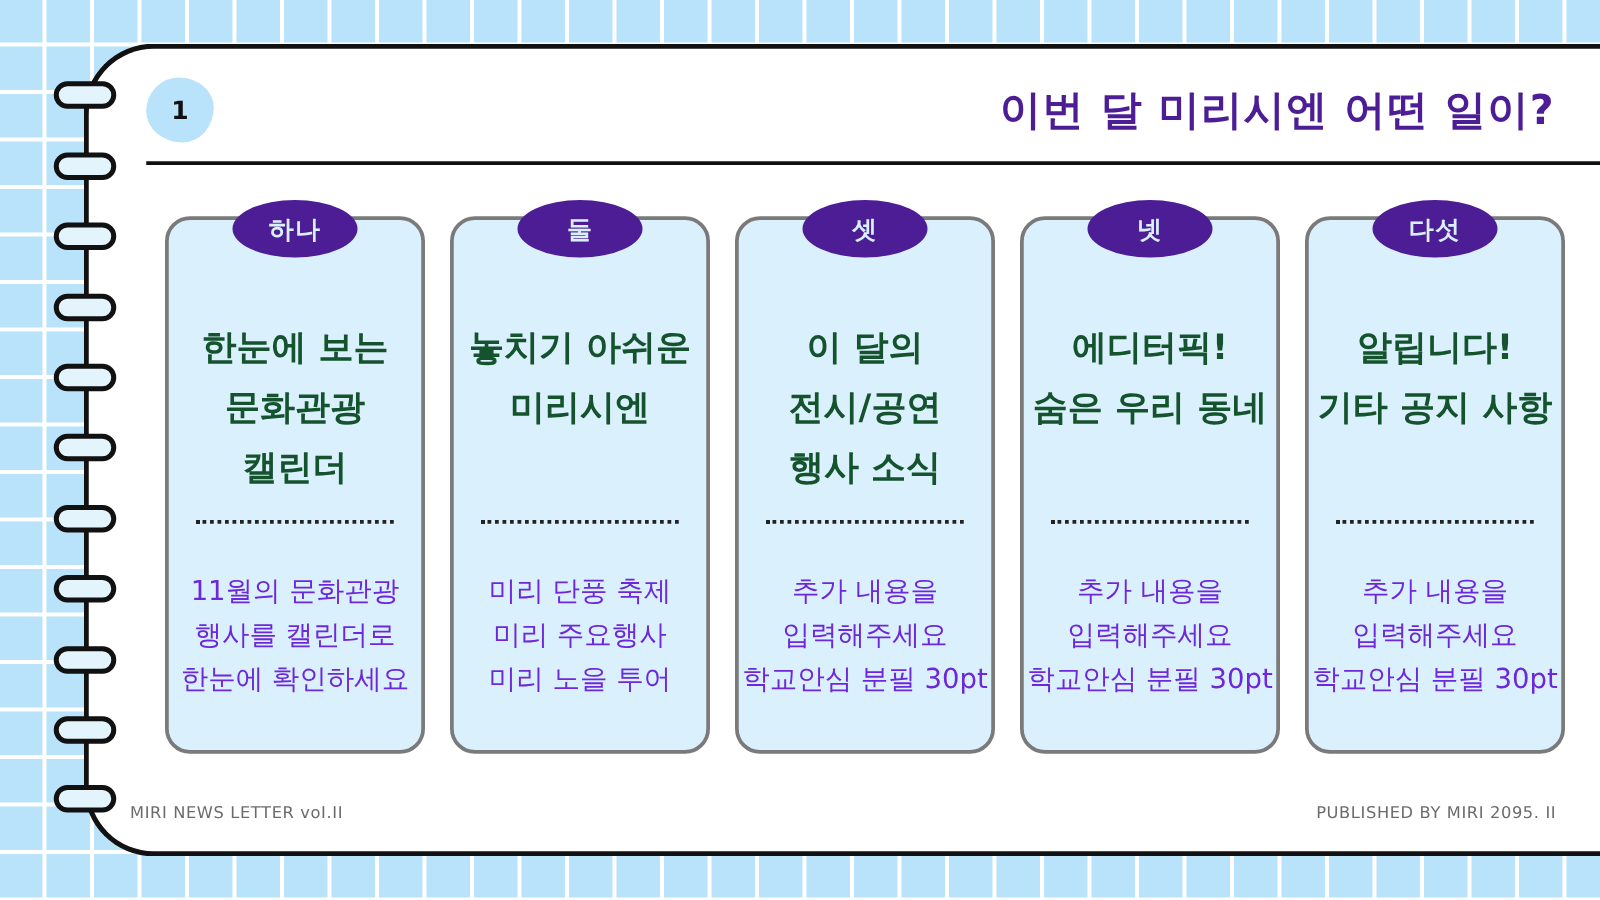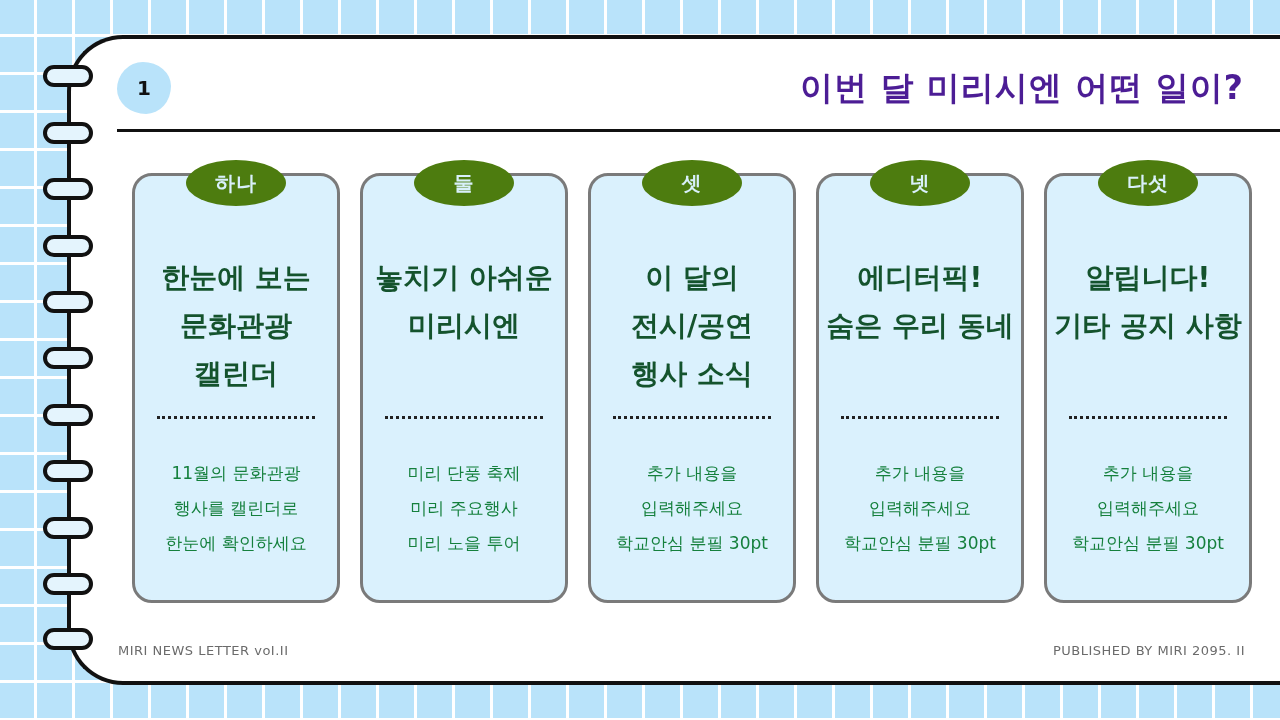--- a/index.html
+++ b/index.html
@@ -36,36 +36,36 @@
   .rule {
     position:absolute; left:117px; top:129px; width:1163px; height:3px; background:#111;
   }
   .card {
     position:absolute; top:173px; width:208px; height:430px;
     background:#daf1fd; border:3px solid #7a7a7a; border-radius:20px;
     box-sizing:border-box;
   }
   .tag {
     position:absolute; top:-16px; left:50%; transform:translateX(-50%);
-    width:100px; height:46px; background:#4d7c0f; border-radius:50%;
+    width:100px; height:46px; background:#4c1d95; border-radius:50%;
     color:#d9f0fb; font-size:20px; font-weight:bold;
     display:flex; align-items:center; justify-content:center; letter-spacing:1px;
   }
   .card-title {
     position:absolute; top:78px; left:0; right:0; text-align:center;
     font-size:28px; font-weight:bold; line-height:48px; color:#14532d;
     white-space:pre-line;
   }
   .dots {
     position:absolute; top:240px; left:22px; right:22px; height:0;
     border-top:3px dotted #222;
   }
   .card-body {
     position:absolute; top:280px; left:0; right:0; text-align:center;
-    font-size:17px; line-height:35px; color:#15803d; white-space:pre-line;
+    font-size:22px; line-height:35px; color:#6d28d9; white-space:pre-line;
   }
   .footer {
     position:absolute; top:643px; font-size:13px; color:#6b6b6b;
     letter-spacing:0.5px;
   }
 </style>
 </head>
 <body>
 
 <div class="page"></div>
@@ -131,14 +131,14 @@
 <div class="card" style="left:1044px">
   <div class="tag">다섯</div>
   <div class="card-title">알립니다!
 기타 공지 사항</div>
   <div class="dots"></div>
   <div class="card-body">추가 내용을
 입력해주세요
 학교안심 분필 30pt</div>
 </div>
 
-<div class="footer" style="left:118px">MIRI NEWS LETTER voI.II</div>
+<div class="footer" style="left:104px">MIRI NEWS LETTER voI.II</div>
 <div class="footer" style="right:35px">PUBLISHED BY MIRI 2095. II</div>
 
 </body></html>

